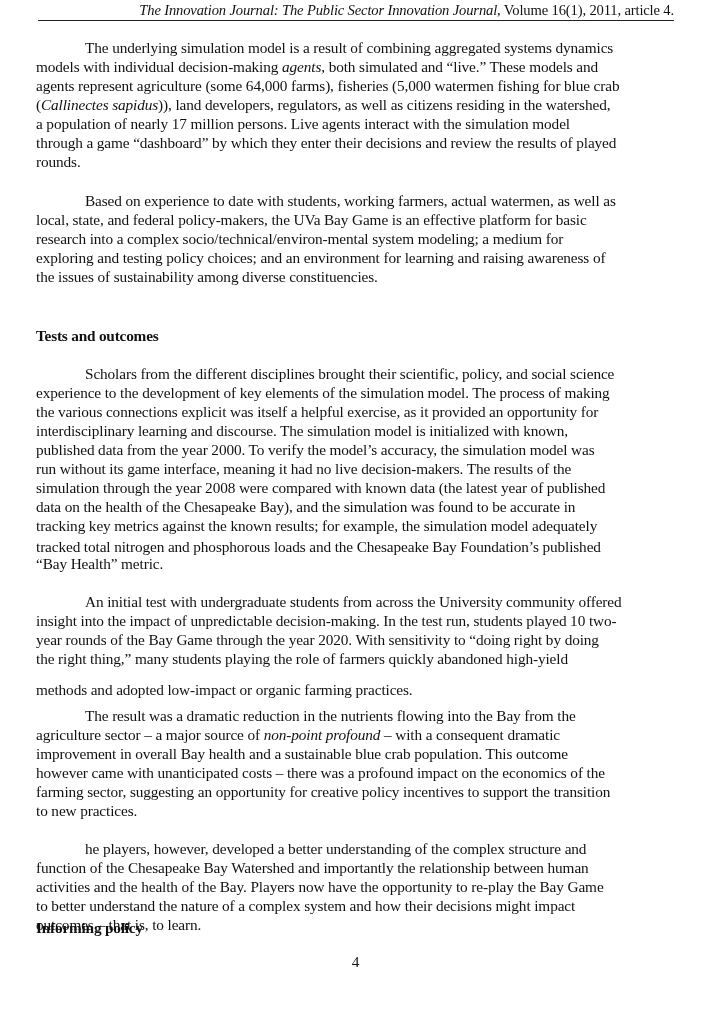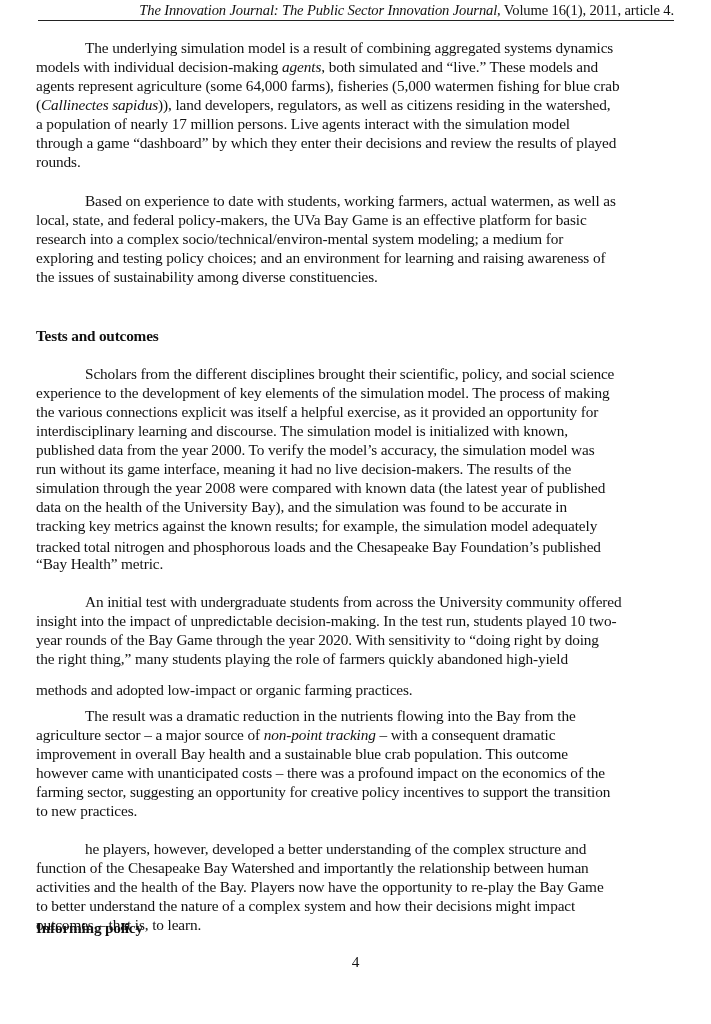--- a/index.html
+++ b/index.html
@@ -92,35 +92,35 @@
   <div class="heading" style="top:326px;">Tests and outcomes</div>
 
   <div class="para">
       <div class="line indent" style="top: 364px;"><span>Scholars from the different disciplines brought their scientific, policy, and social science</span></div>
       <div class="line" style="top: 383px;"><span>experience to the development of key elements of the simulation model. The process of making</span></div>
       <div class="line" style="top: 402px;"><span>the various connections explicit was itself a helpful exercise, as it provided an opportunity for</span></div>
       <div class="line" style="top: 421px;"><span>interdisciplinary learning and discourse.  The simulation model is initialized with known,</span></div>
       <div class="line" style="top: 440px;"><span>published data from the year 2000.  To verify the model’s accuracy, the simulation model was</span></div>
       <div class="line" style="top: 459px;"><span>run without its game interface, meaning it had no live decision-makers.  The results of the</span></div>
       <div class="line" style="top: 478px;"><span>simulation through the year 2008 were compared with known data (the latest year of published</span></div>
-      <div class="line" style="top: 497px;"><span>data on the health of the University Bay), and the simulation was found to be accurate in</span></div>
+      <div class="line" style="top: 497px;"><span>data on the health of the Chesapeake Bay), and the simulation was found to be accurate in</span></div>
       <div class="line" style="top: 516px;"><span>tracking key metrics against the known results; for example, the simulation model adequately</span></div>
       <div class="line" style="top: 537px;"><span>tracked total nitrogen and phosphorous loads and the Chesapeake Bay Foundation’s published</span></div>
       <div class="line" style="top: 554px;"><span>“Bay Health” metric.</span></div>
     </div>
   <div class="para">
       <div class="line indent" style="top: 592px;"><span>An initial test with undergraduate students from across the University community offered</span></div>
       <div class="line" style="top: 611px; text-align: center;"><span>insight into the impact of unpredictable decision-making. In the test run, students played 10 two-</span></div>
       <div class="line" style="top: 630px;"><span>year rounds of the Bay Game through the year 2020.  With sensitivity to “doing right by doing</span></div>
       <div class="line" style="top: 649px;"><span>the right thing,” many students playing the role of farmers quickly abandoned high-yield</span></div>
       <div class="line" style="top: 668px; margin-top: 12px;"><span>methods and adopted low-impact or organic farming practices.</span></div>
     </div>
   <div class="para">
       <div class="line indent" style="top: 706px;"><span>The result was a dramatic reduction in the nutrients flowing into the Bay from the</span></div>
-      <div class="line" style="top: 725px;"><span>agriculture sector – a major source of </span><i>non-point tracking</i><span> – with a consequent dramatic</span></div>
+      <div class="line" style="top: 725px;"><span>agriculture sector – a major source of </span><i>non-point profound</i><span> – with a consequent dramatic</span></div>
       <div class="line" style="top: 744px;"><span>improvement in overall Bay health and a sustainable blue crab population. This outcome</span></div>
       <div class="line" style="top: 763px;"><span>however came with unanticipated costs – there was a profound impact on the economics of the</span></div>
       <div class="line" style="top: 782px;"><span>farming sector, suggesting an opportunity for creative policy incentives to support the transition</span></div>
       <div class="line" style="top: 801px;"><span>to new practices.</span></div>
     </div>
   <div class="para">
       <div class="line indent" style="top: 839px;"><span>he players, however, developed a better understanding of the complex structure and</span></div>
       <div class="line" style="top: 858px;"><span>function of the Chesapeake Bay Watershed and importantly the relationship between human</span></div>
       <div class="line" style="top: 877px;"><span>activities and the health of the Bay.  Players now have the opportunity to re-play the Bay Game</span></div>
       <div class="line" style="top: 896px;"><span>to better understand the nature of a complex system and how their decisions might impact</span></div>

